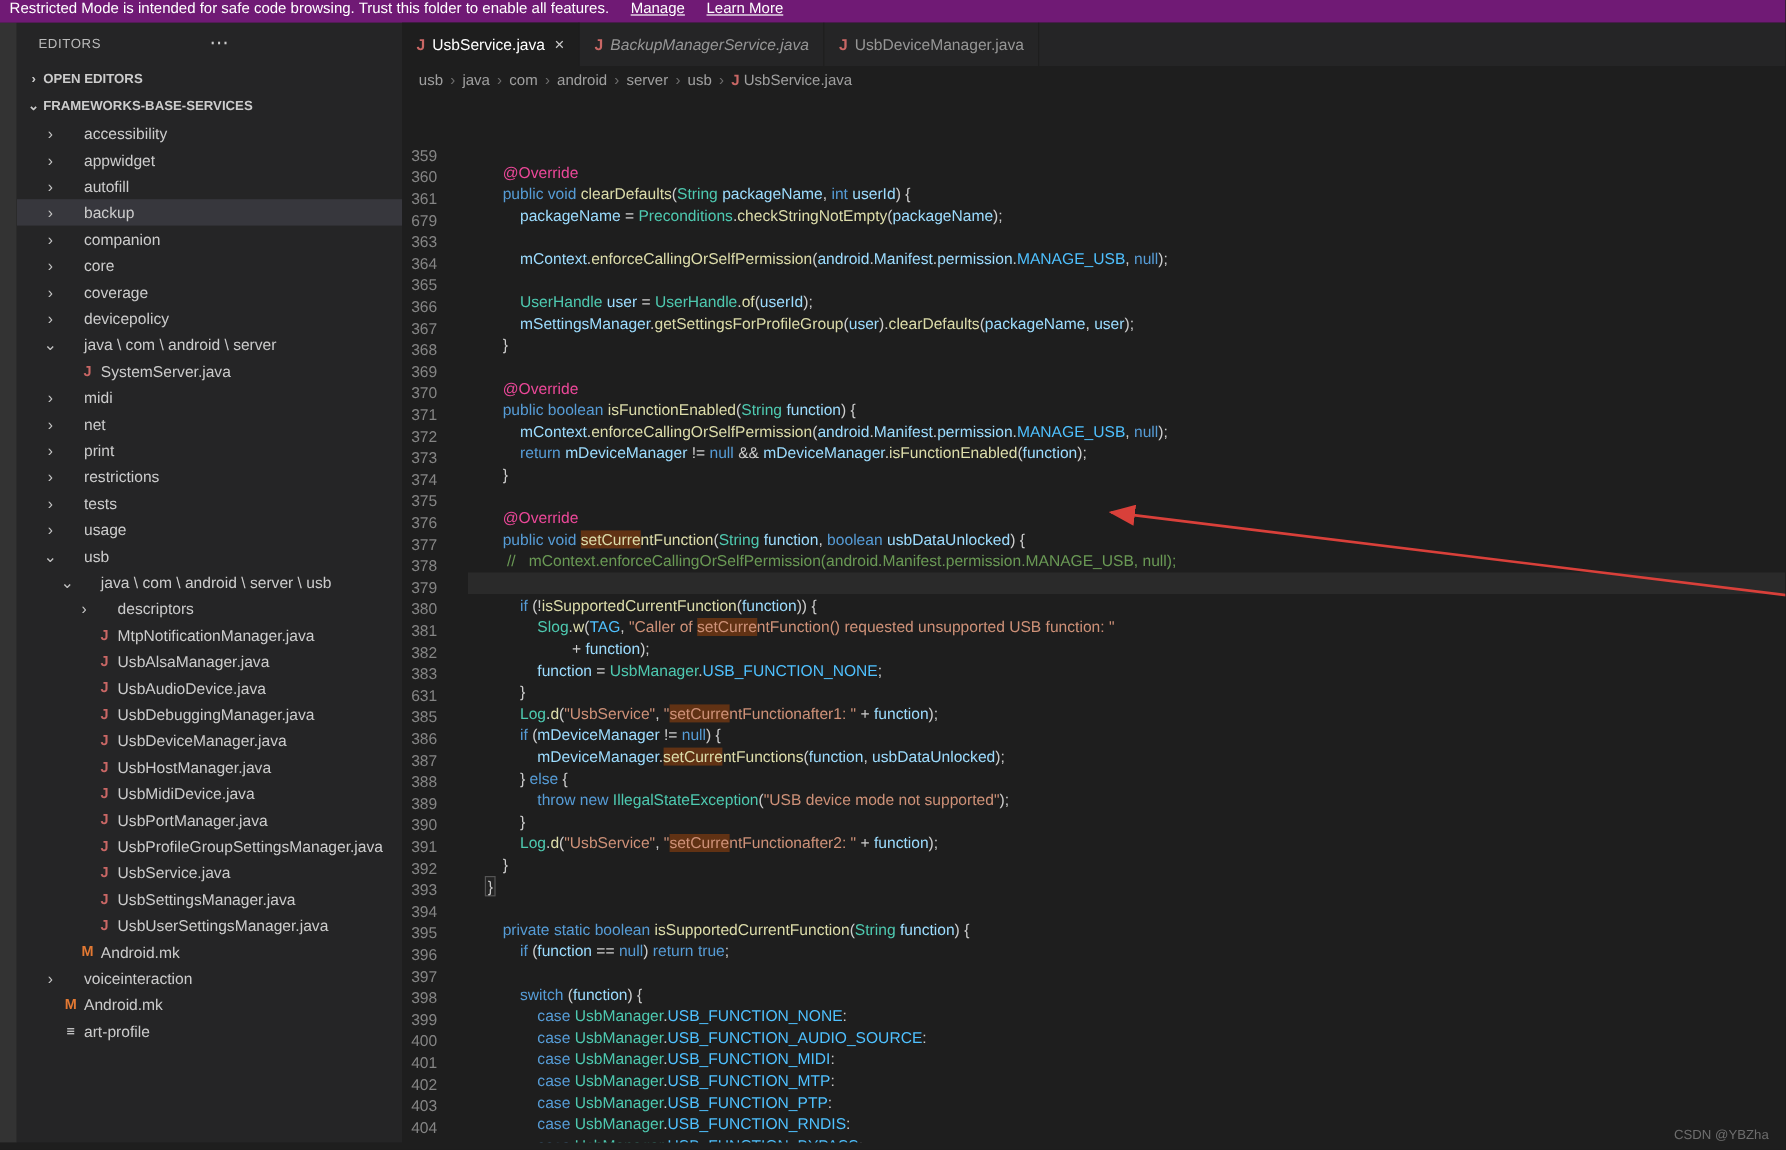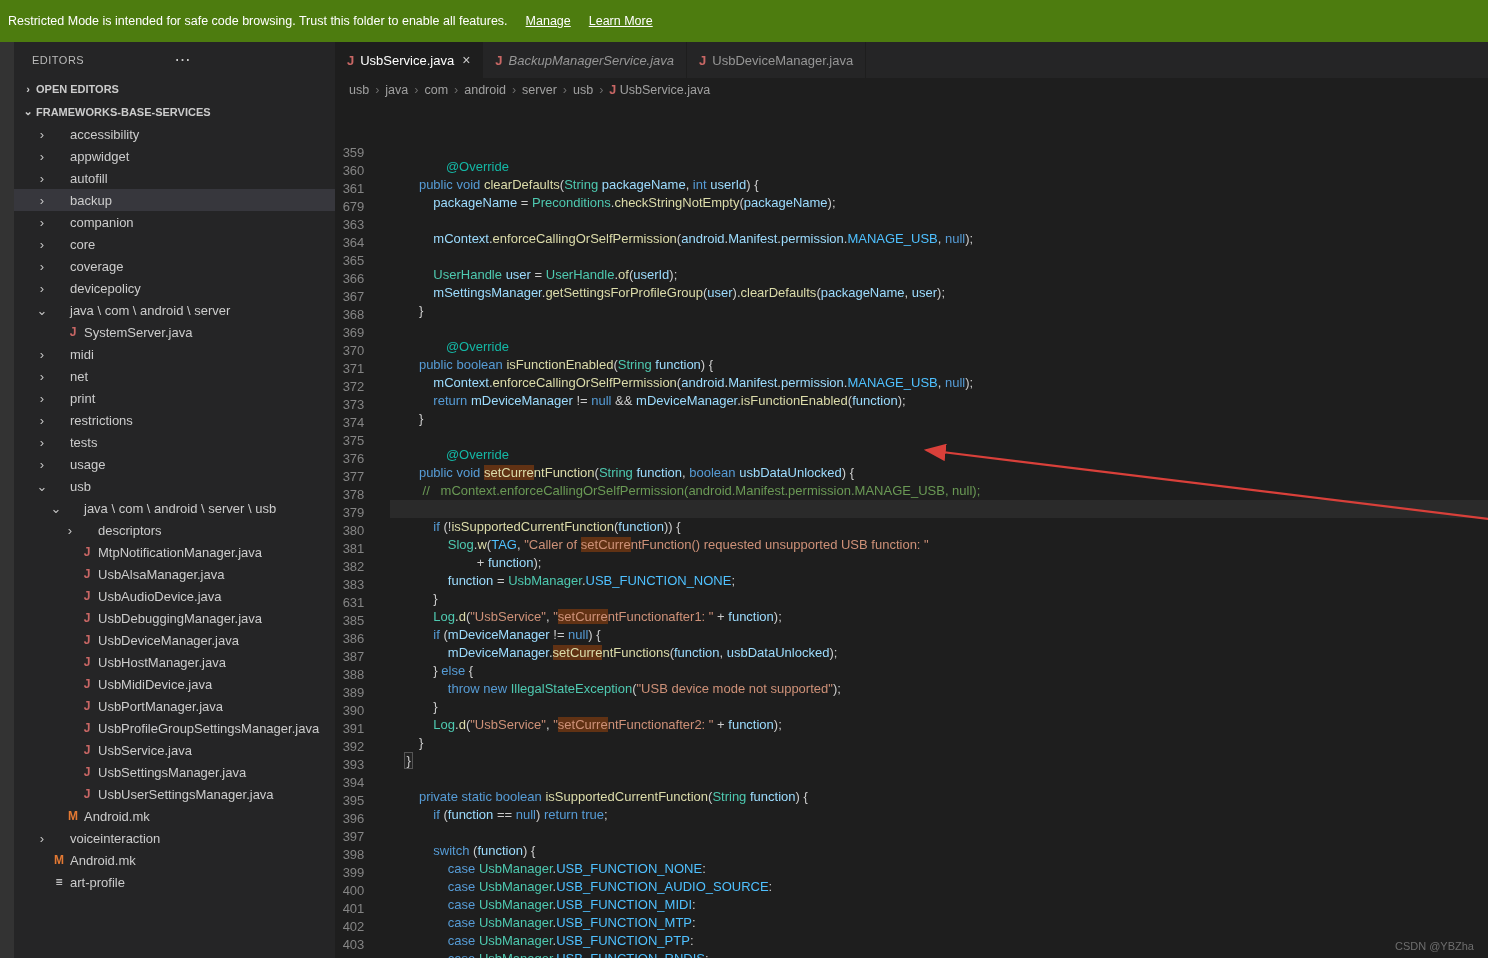--- a/index.html
+++ b/index.html
@@ -1,17 +1,17 @@
 <!DOCTYPE html>
 <html><head>
 <meta charset="utf-8">
 <style>
 * { margin:0; padding:0; box-sizing:border-box; font-family:"Segoe UI",Arial,sans-serif; }
 body { background:#1e1e1e; color:#cccccc; font-size:13px; overflow:hidden; width:1488px; height:958px; }
-.topbar { background:#4d7c0f; color:#fff; height:42px; display:flex; align-items:center; padding:0 8px; font-size:12.5px; }
+.topbar { background:#701a75; color:#fff; height:19px; display:flex; align-items:flex-start; padding:0 8px; font-size:12.5px; }
 .topbar a { color:#fff; text-decoration:underline; margin-left:18px; cursor:pointer; }
 .main { display:flex; height:933px; }
 .activitybar { width:14px; background:#333333; }
 .sidebar { width:321px; background:#252526; display:flex; flex-direction:column; color:#ccc; }
 .sidehead { height:35px; display:flex; align-items:center; padding:0 18px; font-size:11px; letter-spacing:.5px; color:#bbb; }
 .sidehead span { flex:1; }
 .ellipsis { color:#ccc; font-size:16px; line-height:1; cursor:pointer; }
 .treehead { height:23px; display:flex; align-items:center; padding:0 6px; font-size:11px; font-weight:700; color:#ccc; cursor:pointer; }
 .treehead .chev { width:16px; display:inline-flex; justify-content:center; }
 .tree { flex:1; overflow:auto; font-size:13px; }
@@ -38,21 +38,21 @@
 .gutter div { padding-right:18px; height:18px; }
 .code { flex:1; font:13px/18px Consolas,monospace; white-space:pre; padding-top:2px; position:relative; }
 .code .ln { height:18px; }
 .kw { color:#569cd6; }
 .typ { color:#4ec9b0; }
 .fn { color:#dcdcaa; }
 .str { color:#ce9178; }
 .var { color:#9cdcfe; }
 .cm { color:#6a9955; }
 .cn { color:#4fc1ff; }
-.at { color:#14b8a6;margin-left:27px; }
+.at { color:#ec4899; }
 .hl { background:#613214; }
 .arrow { position:absolute; pointer-events:none; }
 .watermark { position:absolute; bottom:6px; right:14px; color:#6e6e6e; font-size:11px; }
 .selline { background:#2a2a2a; display:inline-block; width:100%; }
 </style>
 </head>
 <body>
 
 <div class="topbar">
   <span>Restricted Mode is intended for safe code browsing. Trust this folder to enable all features.</span>

